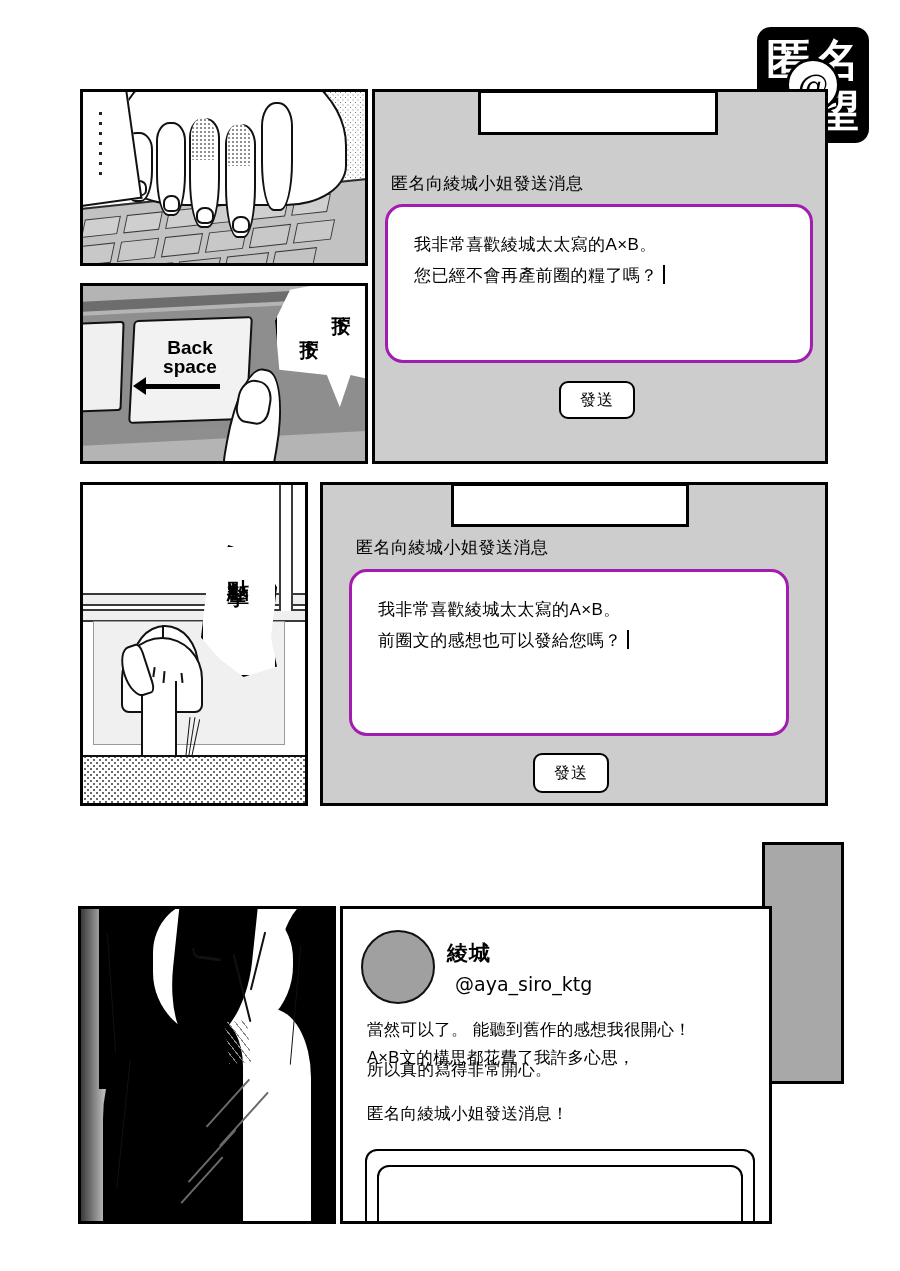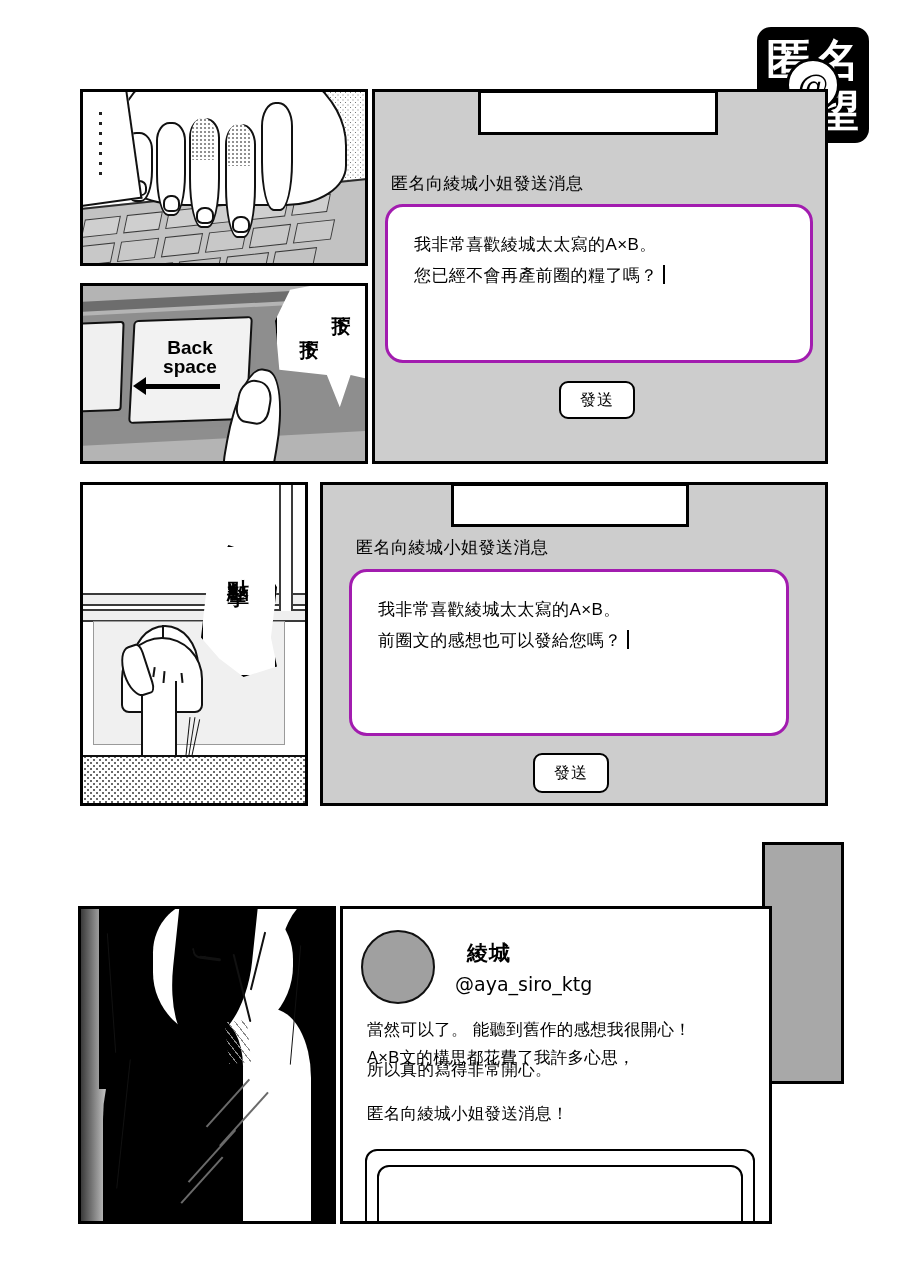--- a/index.html
+++ b/index.html
@@ -527,21 +527,21 @@
       <div class="stroke" style="left:30px;top:24px;width:1.4px;height:120px;background:#111;transform:rotate(-4deg);border-radius:2px;"></div>
       <div class="stroke" style="left:42px;top:150px;width:1.4px;height:130px;background:#111;transform:rotate(6deg);border-radius:2px;"></div>
       <div class="stroke" style="left:214px;top:36px;width:1.4px;height:120px;background:#111;transform:rotate(5deg);border-radius:2px;"></div>
     </div>
   </div>
 
   <div class="panel" style="left:340px; top:906px; width:432px; height:318px;">
 
     <div class="tw-avatar" style="left:18px;top:21px;width:70px;height:70px;"></div>
 
-    <div class="tw-name" style="left:124px;top:30px;">綾城</div>
+    <div class="tw-name" style="left:104px;top:30px;">綾城</div>
 
     <div class="tw-handle" style="left:112px;top:64px;">@aya_siro_ktg</div>
 
     <div class="tw-body-line" style="left:24px;top:138px;">A×B文的構思都花費了我許多心思，</div>
     <div class="tw-body-line" style="left:24px;top:110px;">當然可以了。 能聽到舊作的感想我很開心！</div>
     <div class="tw-body-line" style="left:24px;top:150px;">所以真的寫得非常開心。</div>
     <div class="tw-body-line" style="left:24px;top:194px;">匿名向綾城小姐發送消息！</div>
 
     <div class="tw-outer-box" style="left:22px;top:240px;width:390px;height:110px;"></div>
     <div class="tw-inner-box" style="left:34px;top:256px;width:366px;height:100px;"></div>

